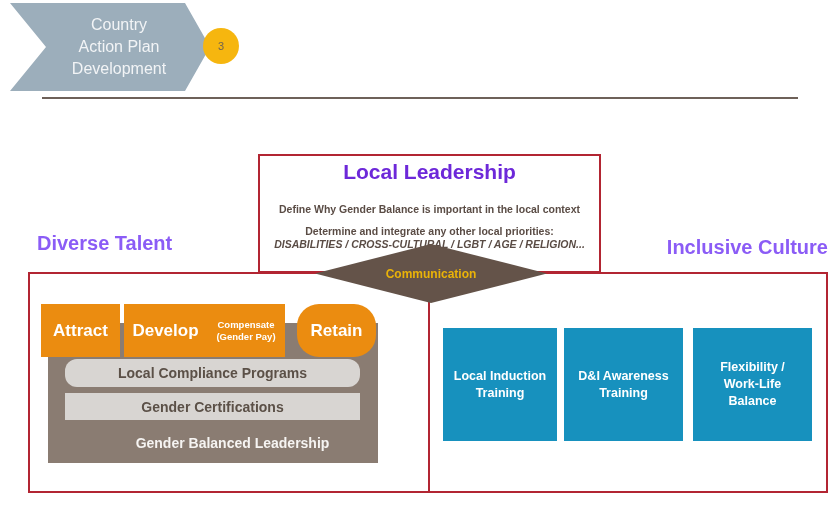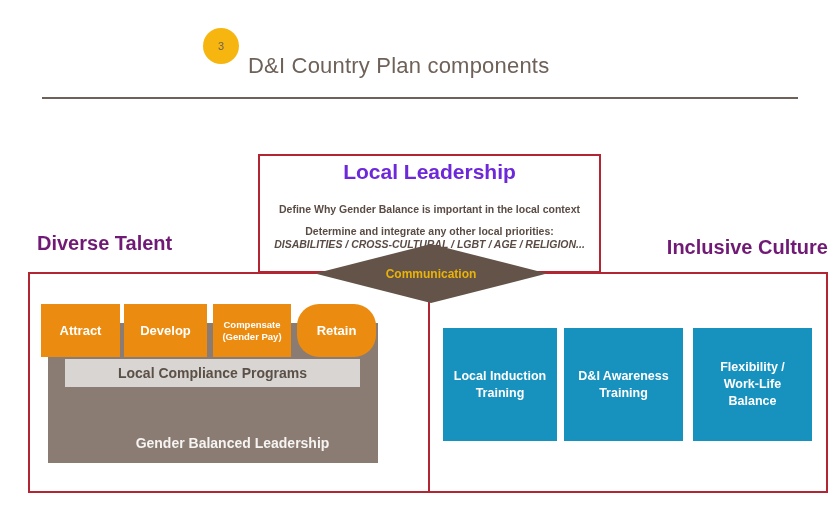--- a/index.html
+++ b/index.html
@@ -31,21 +31,21 @@
   .ll-box {
     left:258px; top:154px; width:343px; height:119px; background:#ffffff;
     border:2px solid #b22532; z-index:2; text-align:center;
   }
   .ll-title { margin-top:4px; font-size:21px; font-weight:bold; color:#6d28d9; }
   .ll-sub   { margin-top:19px;  font-size:10.5px; font-weight:bold; color:#5a4c45;text-align:center; }
   .ll-intro { margin-top:10px; font-size:10.5px; font-weight:bold; color:#5a4c45; }
   .ll-list  { margin-top:1px;  font-size:10.5px; font-weight:bold; color:#5a4c45;font-style:italic; }
 
   
-  .sec-label { font-size:20px; font-weight:bold; color:#701a75; }
+  .sec-label { font-size:20px; font-weight:bold; color:#8b5cf6; }
   .label-dt { left:37px; top:232px; }
   .label-ic { right:12px; top:236px; text-align:right; }
 
   
   .main-box {
     left:28px; top:272px; width:800px; height:221px;
     border:2px solid #b22532; background:#ffffff; z-index:1;
   }
   .divider { left:428px; top:272px; width:2px; height:221px; background:#b22532; z-index:1; }
 
@@ -53,54 +53,56 @@
   .diamond {
     left:315px; top:244px; width:232px; height:59px; background:#645349;
     clip-path:polygon(50% 0, 100% 50%, 50% 100%, 0 50%);
     color:#eab308; font-size:12px; font-weight:bold; z-index:4;
   }
 
   
   .taupe { left:48px; top:323px; width:330px; height:140px; background:#8a7c72; z-index:1; }
   .pillar {
     top:304px; height:53px; background:#eb8c10; color:#ffffff;
-    font-weight:bold; font-size:13px; z-index:2; line-height:14px;
+    font-weight:bold; font-size:17px; z-index:2; line-height:14px;
   }
   .pillar.small { font-size:9.5px; line-height:12px; }
   .p0 { left:41px;  width:79px; }
   .p1 { left:124px; width:83px; }
-  .p2 { left:213px; width:78px; }
+  .p2 { left:207px; width:78px; }
   .p3 { left:297px; width:79px;border-radius:22px; }
   .graybar {
     left:65px; width:295px; background:#d8d5d2; color:#5b5047;
     font-weight:bold; font-size:14px; z-index:2;
   }
-  .g0 { top:359px; height:28px; }
+  .g0 { top:359px; height:28px;border-radius:12px; }
   .g1 { top:393px; height:27px; }
   .foundation {
     left:48px; top:426px; width:330px; height:34px; color:#f6f4f2;
     font-weight:bold; font-size:14px; z-index:2;padding-left:39px;
   }
 
   
   .bluebox {
     top:328px; height:113px; background:#1791be; color:#ffffff;
     font-weight:bold; font-size:12.5px; line-height:17px; z-index:2;
   }
   .b0 { left:443px; width:114px; }
   .b1 { left:564px; width:119px; }
   .b2 { left:693px; width:119px; }
 </style>
 </head>
 <body>
 
 <div id="stage">
 
+  <div class="abs chevron pre">Country
+Action Plan
+Development</div>
   <div class="abs badge flexc">3</div>
-  <div class="abs page-title">D&amp;I Country Plan components</div>
   <div class="abs rule"></div>
 
   <div class="abs ll-box">
     <div class="ll-title">Local Leadership</div>
     <div class="ll-sub">Define Why Gender Balance is important in the local context</div>
     <div class="ll-intro">Determine and integrate any other local  priorities:</div>
     <div class="ll-list">DISABILITIES  / CROSS-CULTURAL / LGBT /  AGE / RELIGION...</div>
   </div>
 
   <div class="abs sec-label label-dt">Diverse Talent</div>
@@ -113,20 +115,21 @@
     <span>Communication</span>
   </div>
 
   <div class="abs taupe"></div>
   <div class="abs pillar p0 flexc">Attract</div>
   <div class="abs pillar p1 flexc">Develop</div>
   <div class="abs pillar p2 small flexc pre">Compensate
 (Gender Pay)</div>
   <div class="abs pillar p3 flexc">Retain</div>
   <div class="abs graybar g0 flexc">Local Compliance Programs</div>
+  <div class="abs graybar g1 flexc">Gender Certifications</div>
   <div class="abs foundation flexc">Gender Balanced Leadership</div>
 
   <div class="abs bluebox b0 flexc pre">Local Induction
 Training</div>
   <div class="abs bluebox b1 flexc pre">D&amp;I Awareness
 Training</div>
   <div class="abs bluebox b2 flexc pre">Flexibility /
 Work-Life
 Balance</div>
 

